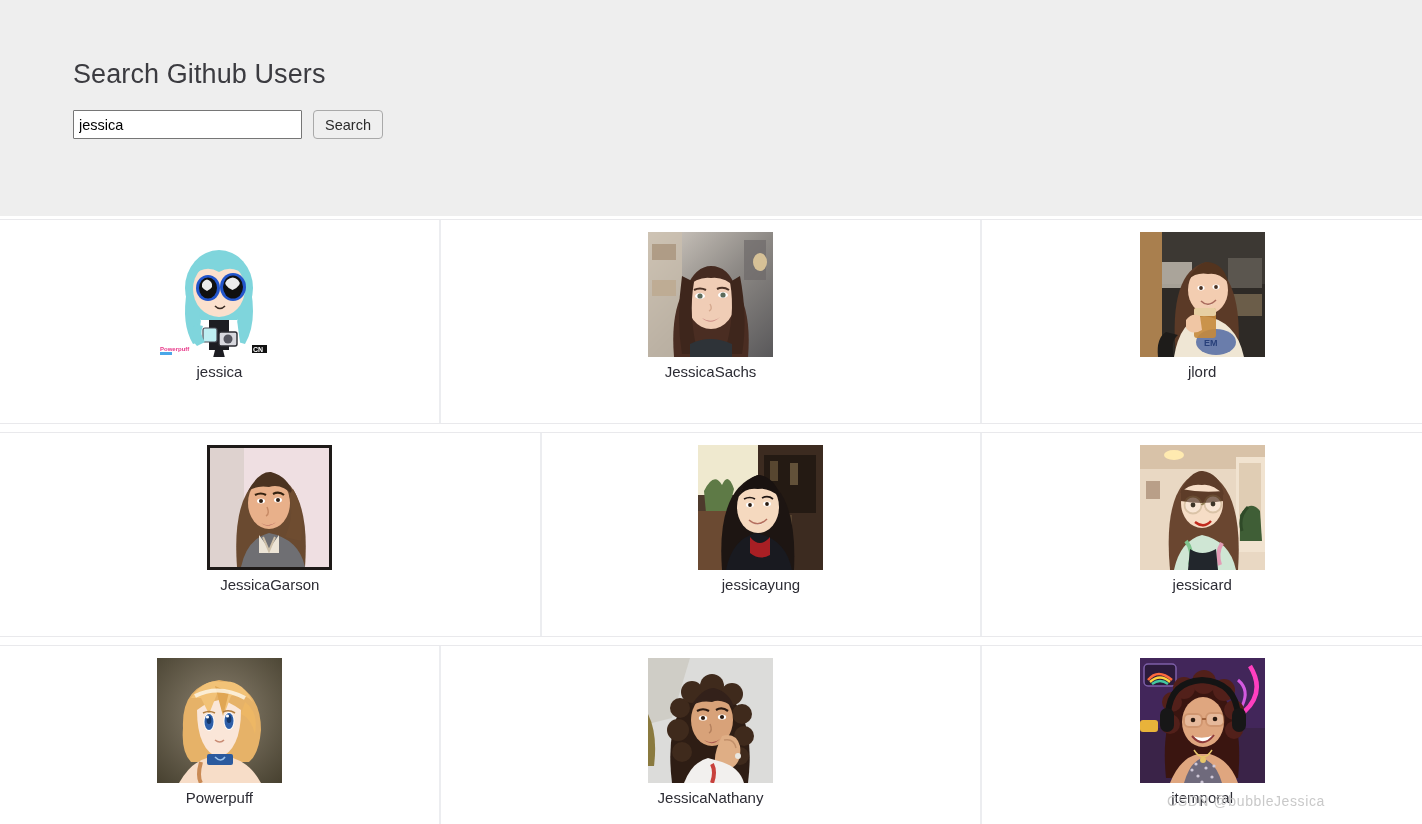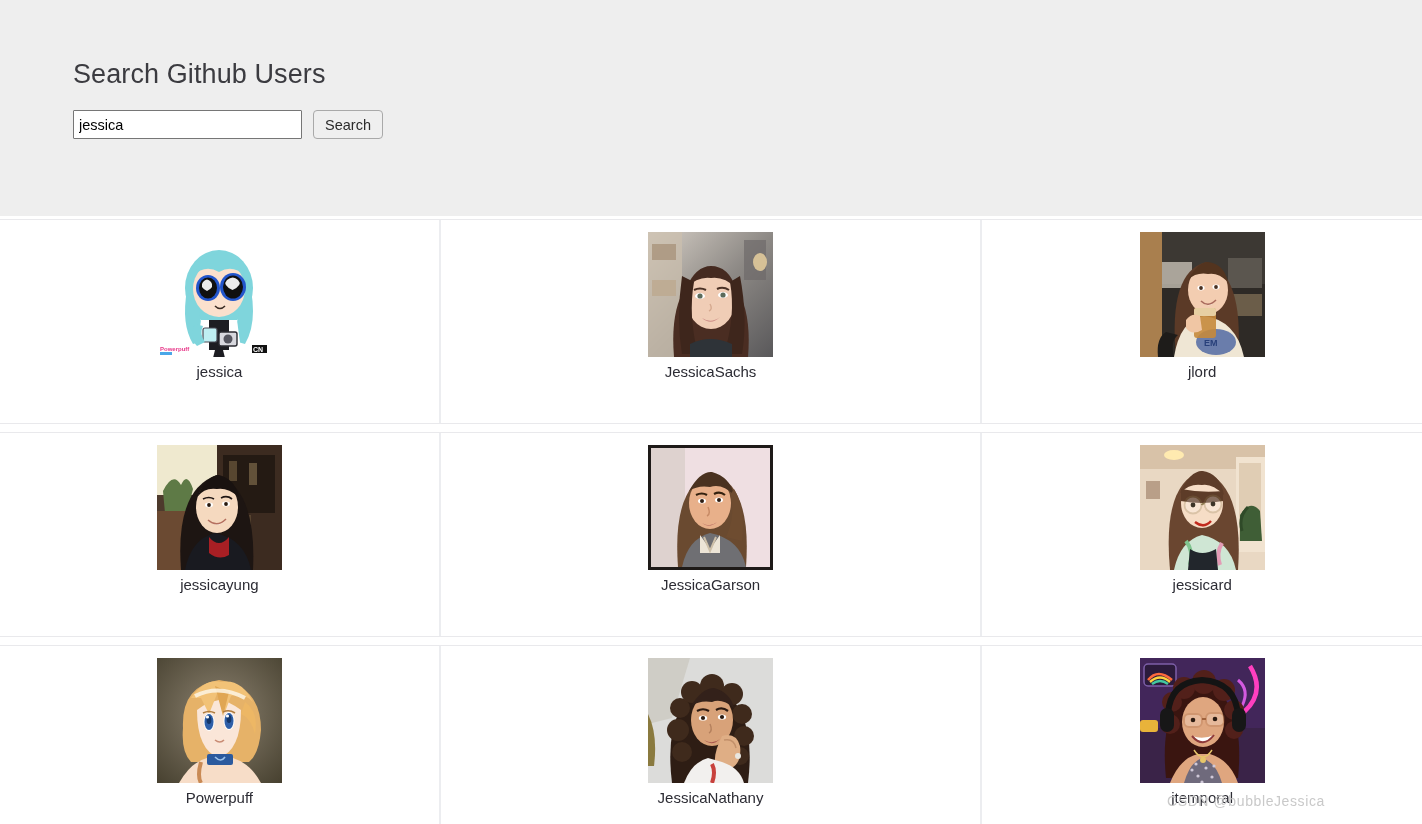--- a/index.html
+++ b/index.html
@@ -243,53 +243,20 @@
           <path d="M46 88 q6 -8 14 -4 l2 14 q-10 6 -16 -2 z" fill="#f0c6a4"></path>
 
           <path d="M26 100 q-10 6 -8 25 l16 0 q-4 -16 4 -22 z" fill="#1e1c1a"></path>
         </svg>
       </div>
       <div class="username">jlord</div>
     </div>
   </div>
 
   <div class="result-row">
-    <div class="result-cell col-1">
-      <div class="avatar">
-        <svg viewBox="0 0 125 125">
-          <rect width="125" height="125" fill="#4d3a2c"></rect>
-          <rect x="0" y="0" width="60" height="50" fill="#efe9cf"></rect>
-          <rect x="60" y="0" width="65" height="125" fill="#3c2b20"></rect>
-          <rect x="66" y="10" width="52" height="58" fill="#241a13"></rect>
-          <rect x="72" y="16" width="8" height="20" fill="#6d5a3d" opacity="0.7"></rect>
-          <rect x="92" y="18" width="8" height="22" fill="#7d6a4a" opacity="0.7"></rect>
-          <rect x="84" y="70" width="10" height="26" fill="#5c4a33" opacity="0.8"></rect>
-          <path d="M6 46 q10 -20 18 -6 q6 -14 12 4 l-6 24 l-22 0 z" fill="#5e7a46"></path>
-          <rect x="0" y="66" width="42" height="59" fill="#6b4a32"></rect>
-
-          <path d="M24 125 Q18 44 60 30 Q100 44 96 125 Z" fill="#1d1512"></path>
-
-          <ellipse cx="60" cy="62" rx="21" ry="26" fill="#f5d9bf"></ellipse>
-          <path d="M40 52 Q50 30 62 30 Q78 34 82 52 Q70 42 60 44 Q48 42 40 52 Z" fill="#191210"></path>
-          <ellipse cx="52" cy="60" rx="4" ry="2.4" fill="#ffffff"></ellipse>
-          <circle cx="52" cy="60" r="1.9" fill="#27190f"></circle>
-          <ellipse cx="69" cy="59" rx="4" ry="2.4" fill="#ffffff"></ellipse>
-          <circle cx="69" cy="59" r="1.9" fill="#27190f"></circle>
-          <path d="M46 54 q6 -3 11 0" stroke="#201614" stroke-width="1.7" fill="none"></path>
-          <path d="M64 53 q6 -3 11 1" stroke="#201614" stroke-width="1.7" fill="none"></path>
-          <path d="M52 76 q9 7 17 -1 q-8 9 -17 1 z" fill="#ffffff"></path>
-          <path d="M51 75 q9 8 18 -1" stroke="#b5705f" stroke-width="1.5" fill="none"></path>
-
-          <path d="M28 125 Q34 94 58 88 Q88 94 94 125 Z" fill="#191a20"></path>
-          <path d="M52 92 Q62 104 72 92 L72 110 Q62 116 52 108 Z" fill="#a81f24"></path>
-        </svg>
-      </div>
-      <div class="username">jessicayung</div>
-    </div>
-
     <div class="result-cell col-2">
       <div class="avatar">
         <svg viewBox="0 0 125 125">
           <rect width="125" height="125" fill="#1e1a18"></rect>
           <rect x="3" y="3" width="119" height="119" fill="#efdfe2"></rect>
           <rect x="3" y="3" width="34" height="119" fill="#ded2cf"></rect>
 
           <path d="M30 122 Q24 40 64 28 Q104 40 98 122 Z" fill="#6a4a30"></path>
 
           <ellipse cx="62" cy="58" rx="21" ry="26" fill="#e8b08a"></ellipse>
@@ -303,20 +270,53 @@
           <path d="M66 49 q6 -3 11 1" stroke="#33210f" stroke-width="2.2" fill="none"></path>
           <path d="M60 62 q3 7 -1 9" stroke="#c68964" stroke-width="1.4" fill="none"></path>
           <path d="M54 78 q8 5 15 -1 q-8 7 -15 1 z" fill="#b4675f"></path>
 
           <path d="M34 122 Q40 94 62 88 Q92 94 98 122 Z" fill="#6f6f73"></path>
           <path d="M52 90 L62 104 L72 90 L72 108 L52 108 Z" fill="#ece4d6"></path>
           <path d="M56 92 L62 106 L68 92" stroke="#cdbfa8" stroke-width="2" fill="none"></path>
         </svg>
       </div>
       <div class="username">JessicaGarson</div>
+    </div>
+
+    <div class="result-cell col-1">
+      <div class="avatar">
+        <svg viewBox="0 0 125 125">
+          <rect width="125" height="125" fill="#4d3a2c"></rect>
+          <rect x="0" y="0" width="60" height="50" fill="#efe9cf"></rect>
+          <rect x="60" y="0" width="65" height="125" fill="#3c2b20"></rect>
+          <rect x="66" y="10" width="52" height="58" fill="#241a13"></rect>
+          <rect x="72" y="16" width="8" height="20" fill="#6d5a3d" opacity="0.7"></rect>
+          <rect x="92" y="18" width="8" height="22" fill="#7d6a4a" opacity="0.7"></rect>
+          <rect x="84" y="70" width="10" height="26" fill="#5c4a33" opacity="0.8"></rect>
+          <path d="M6 46 q10 -20 18 -6 q6 -14 12 4 l-6 24 l-22 0 z" fill="#5e7a46"></path>
+          <rect x="0" y="66" width="42" height="59" fill="#6b4a32"></rect>
+
+          <path d="M24 125 Q18 44 60 30 Q100 44 96 125 Z" fill="#1d1512"></path>
+
+          <ellipse cx="60" cy="62" rx="21" ry="26" fill="#f5d9bf"></ellipse>
+          <path d="M40 52 Q50 30 62 30 Q78 34 82 52 Q70 42 60 44 Q48 42 40 52 Z" fill="#191210"></path>
+          <ellipse cx="52" cy="60" rx="4" ry="2.4" fill="#ffffff"></ellipse>
+          <circle cx="52" cy="60" r="1.9" fill="#27190f"></circle>
+          <ellipse cx="69" cy="59" rx="4" ry="2.4" fill="#ffffff"></ellipse>
+          <circle cx="69" cy="59" r="1.9" fill="#27190f"></circle>
+          <path d="M46 54 q6 -3 11 0" stroke="#201614" stroke-width="1.7" fill="none"></path>
+          <path d="M64 53 q6 -3 11 1" stroke="#201614" stroke-width="1.7" fill="none"></path>
+          <path d="M52 76 q9 7 17 -1 q-8 9 -17 1 z" fill="#ffffff"></path>
+          <path d="M51 75 q9 8 18 -1" stroke="#b5705f" stroke-width="1.5" fill="none"></path>
+
+          <path d="M28 125 Q34 94 58 88 Q88 94 94 125 Z" fill="#191a20"></path>
+          <path d="M52 92 Q62 104 72 92 L72 110 Q62 116 52 108 Z" fill="#a81f24"></path>
+        </svg>
+      </div>
+      <div class="username">jessicayung</div>
     </div>
 
     <div class="result-cell col-3">
       <div class="avatar">
         <svg viewBox="0 0 125 125">
           <rect width="125" height="125" fill="#e9d8c3"></rect>
           <rect x="0" y="0" width="125" height="24" fill="#d8c2a8"></rect>
           <ellipse cx="34" cy="10" rx="10" ry="5" fill="#ffeab0"></ellipse>
           <rect x="96" y="12" width="29" height="95" fill="#f1e3d0"></rect>
           <rect x="99" y="18" width="22" height="78" fill="#e0cdb4"></rect>

